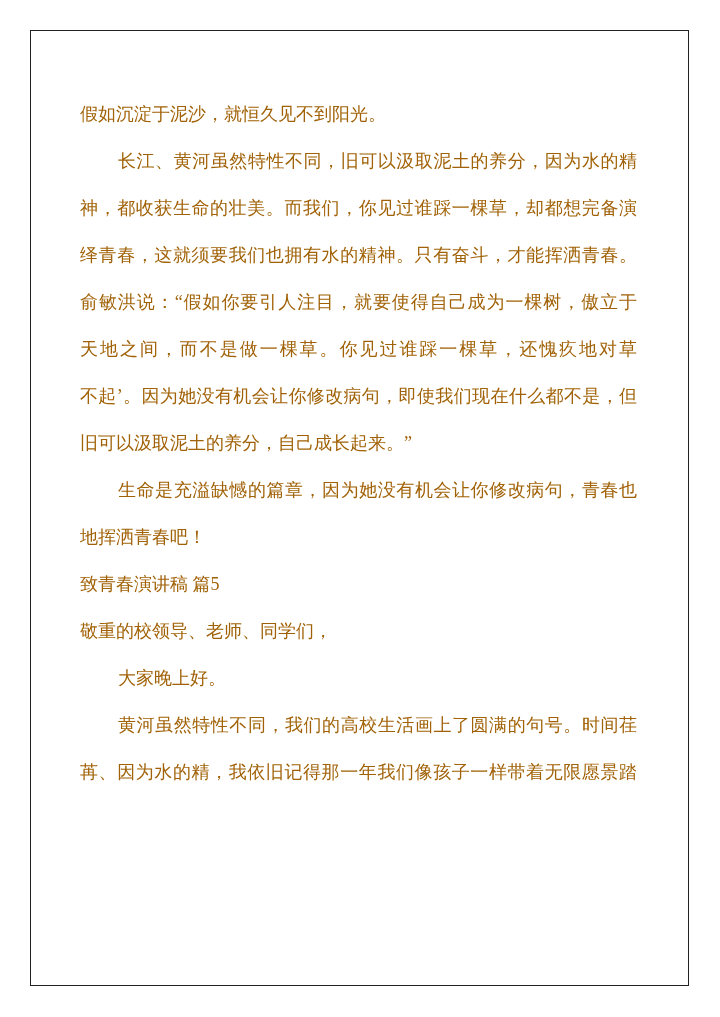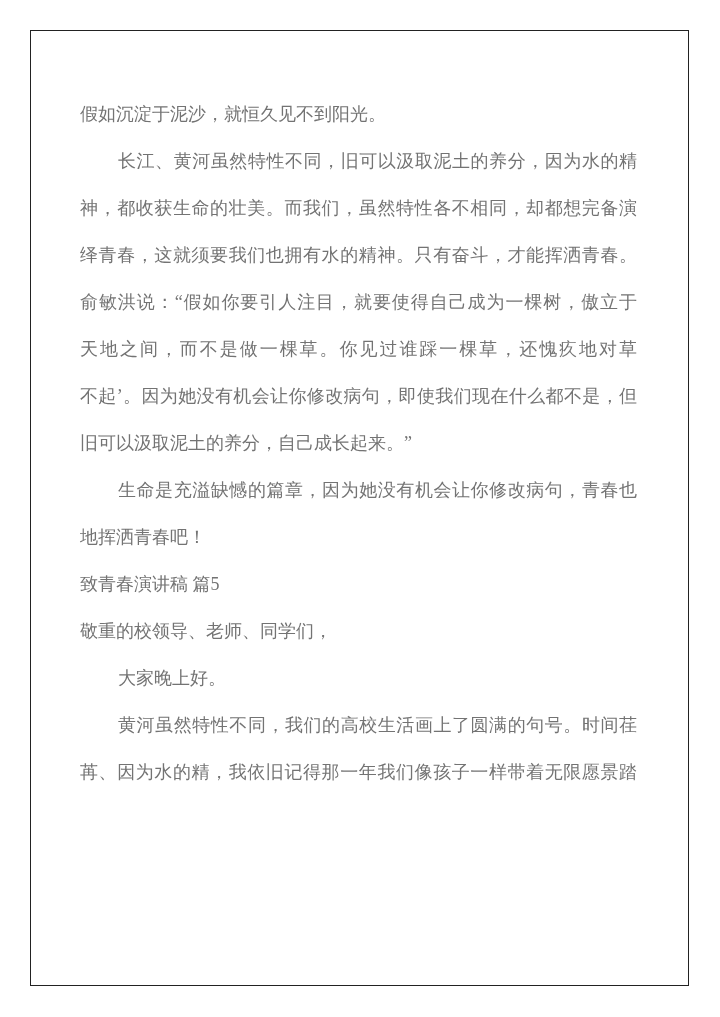--- a/index.html
+++ b/index.html
@@ -22,21 +22,21 @@
     height: 956px;
     box-sizing: border-box;
     border: 1.5px solid #222222;
     background: #ffffff;
   }
   .doc-text {
     position: absolute;
     left: 80px;
     top: 91px;
     width: 557px;
-    color: #737373;
+    color: #a16207;
     font-size: 18px;
   }
   .line {
     height: 47px;
     line-height: 47px;
     white-space: nowrap;
   }
   .line.fill {
     white-space: normal;
     overflow: hidden;
@@ -47,21 +47,21 @@
     padding-left: 38px;
   }
 </style>
 </head>
 <body>
 
 <div class="page-frame"></div>
 <div class="doc-text">
     <div class="line">假如沉淀于泥沙，就恒久见不到阳光。</div>
     <div class="line indent fill">长江、黄河虽然特性不同，旧可以汲取泥土的养分，因为水的精</div>
-    <div class="line fill">神，都收获生命的壮美。而我们，虽然特性各不相同，却都想完备演</div>
+    <div class="line fill">神，都收获生命的壮美。而我们，你见过谁踩一棵草，却都想完备演</div>
     <div class="line fill">绎青春，这就须要我们也拥有水的精神。只有奋斗，才能挥洒青春。</div>
     <div class="line fill">俞敏洪说：“假如你要引人注目，就要使得自己成为一棵树，傲立于</div>
     <div class="line fill">天地之间，而不是做一棵草。你见过谁踩一棵草，还愧疚地对草说：‘对</div>
     <div class="line fill">不起’。因为她没有机会让你修改病句，即使我们现在什么都不是，但是</div>
     <div class="line">旧可以汲取泥土的养分，自己成长起来。”</div>
     <div class="line indent fill">生命是充溢缺憾的篇章，因为她没有机会让你修改病句，青春也</div>
     <div class="line">地挥洒青春吧！</div>
     <div class="line">致青春演讲稿 篇5</div>
     <div class="line">敬重的校领导、老师、同学们，</div>
     <div class="line indent">大家晚上好。</div>

